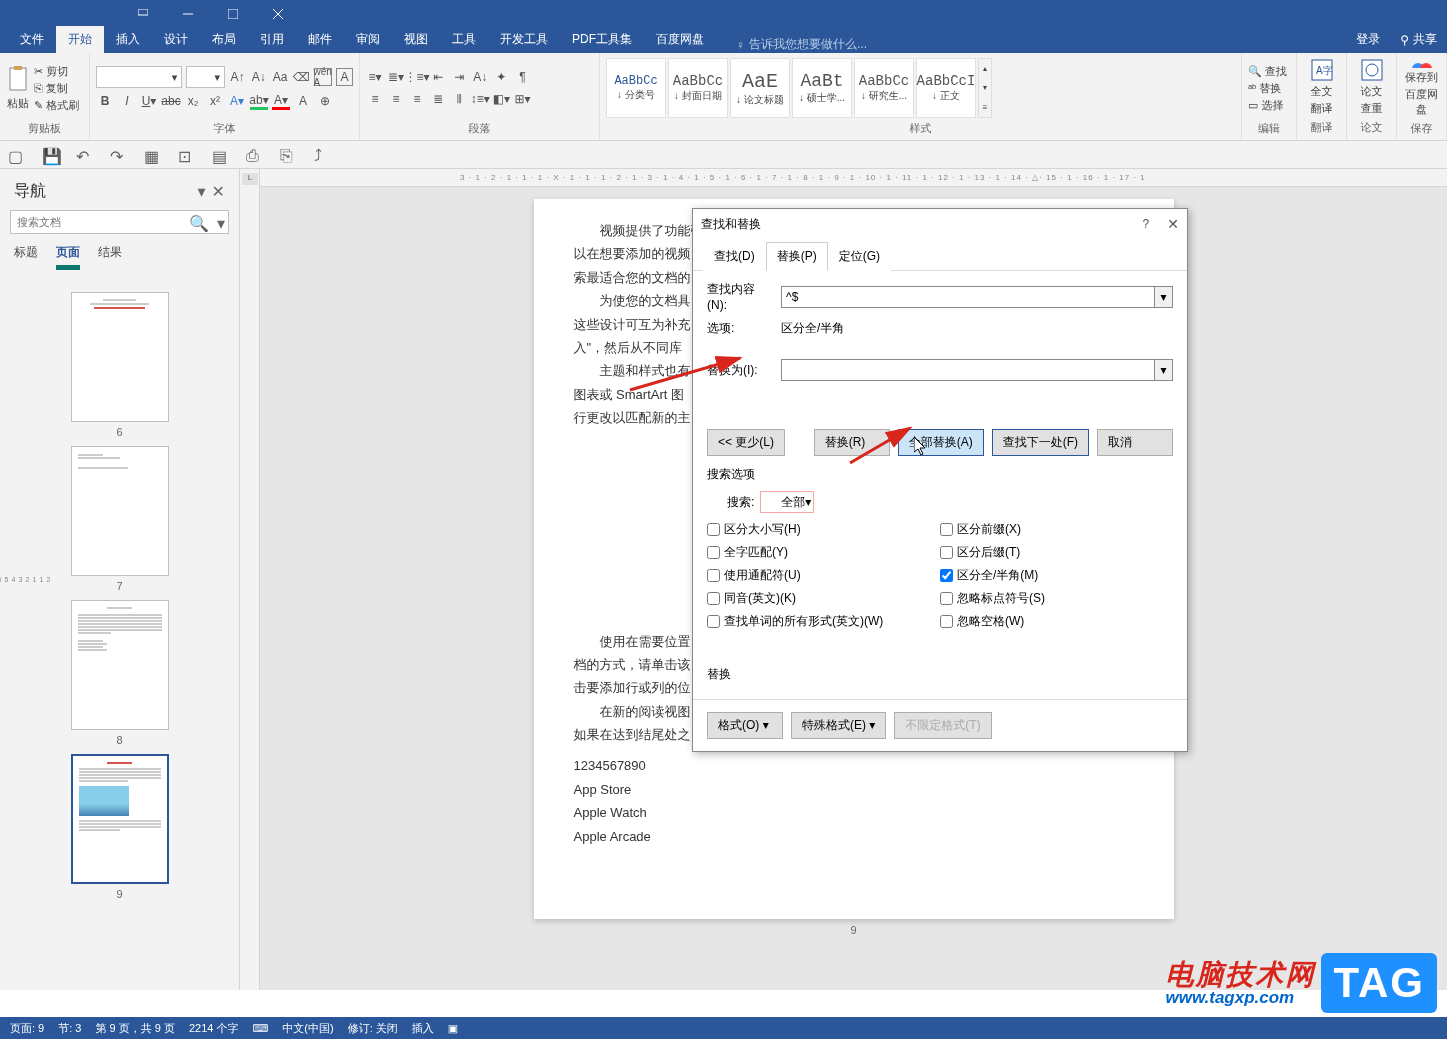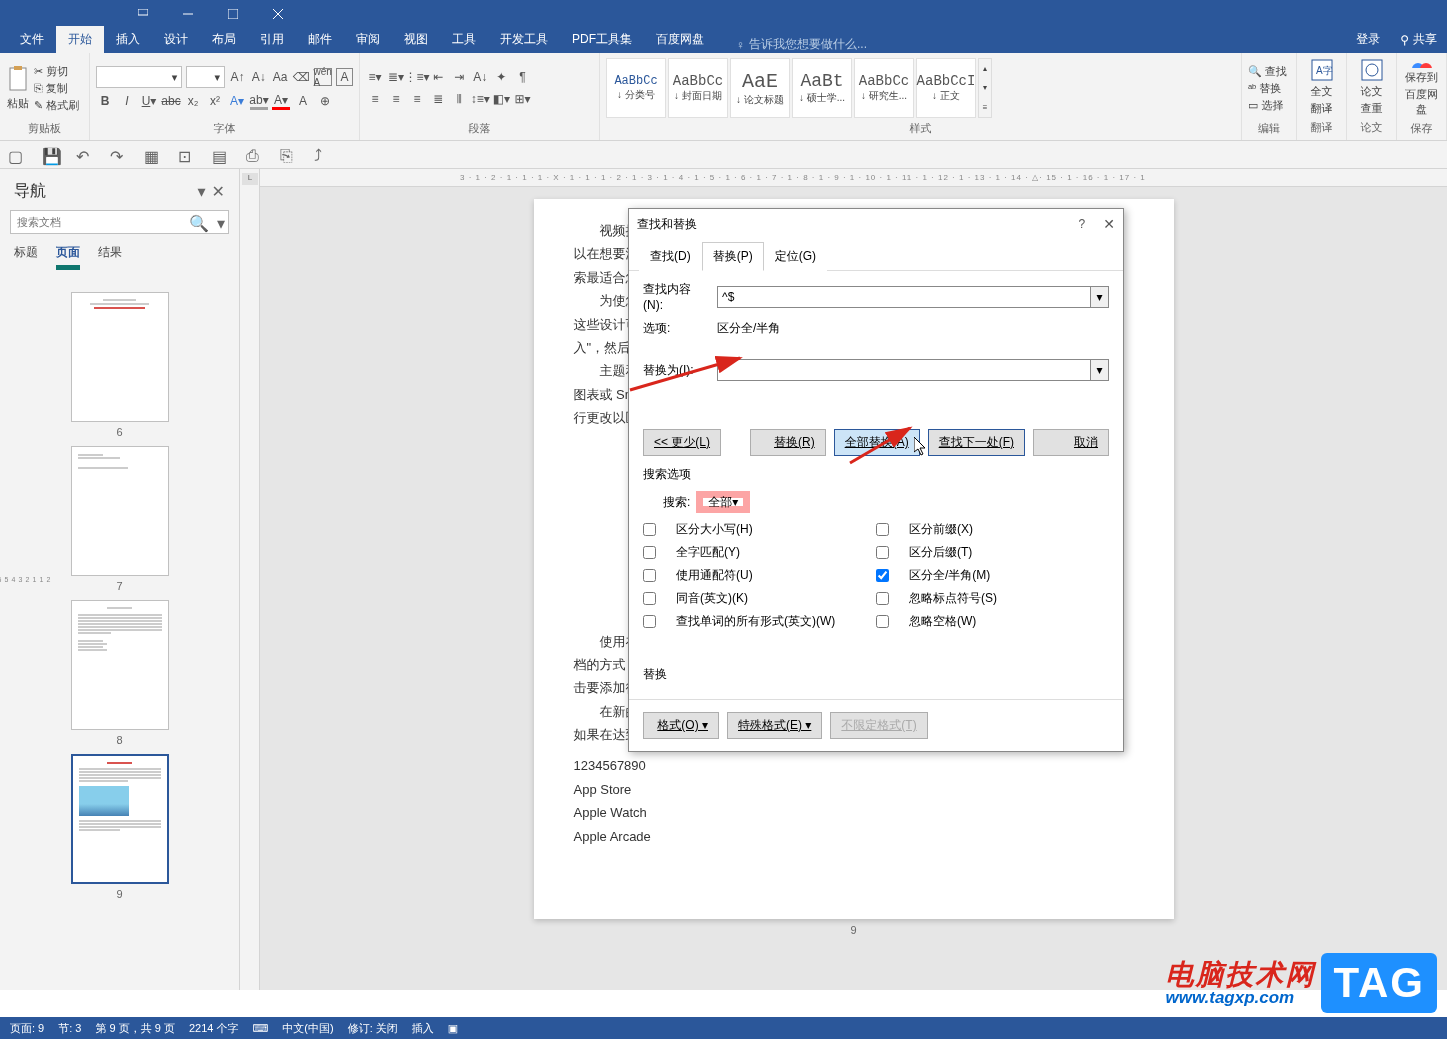--- a/index.html
+++ b/index.html
@@ -84,43 +84,43 @@
 .vruler { font-size: 7px; color: #888; writing-mode: vertical-rl; padding: 4px 0; height: 780px; display: flex; flex-direction: column; justify-content: space-around; transform: rotate(0deg);}
 .vruler span { transform: rotate(-90deg); display: block; }
 
 
 .doc-area { flex: 1; background: #e6e6e6; position: relative; overflow: hidden; }
 .hruler { height: 18px; background: #f3f3f3; font-size: 8px; color: #888; padding-left: 200px; white-space: nowrap; letter-spacing: 1px; border-bottom: 1px solid #d4d4d4; line-height: 18px; }
 .page { background: #fff; width: 640px; margin: 12px auto 0; min-height: 720px; box-shadow: 0 2px 6px rgba(0,0,0,0.2); padding: 20px 40px; font-family: SimSun, serif; font-size: 13px; line-height: 1.8; color: #333; position: relative; }
 .page-num { position: absolute; bottom: -22px; left: 50%; transform: translateX(-50%); font-size: 11px; color: #666; }
 
 
-.dialog { position: absolute; top: 208px; left: 628px; width: 496px; background: #fff; border: 1px solid #888; box-shadow: 2px 2px 8px rgba(0,0,0,0.3); z-index: 100; }
+.dialog { position: absolute; top: 208px; left: 692px; width: 496px; background: #fff; border: 1px solid #888; box-shadow: 2px 2px 8px rgba(0,0,0,0.3); z-index: 100; }
 .dlg-titlebar { height: 30px; display: flex; align-items: center; padding: 0 8px; justify-content: space-between; font-size: 12px; }
 .dlg-titlebar .right { display: flex; gap: 18px; align-items: center; color: #555; }
 .dlg-titlebar .close-x { font-size: 14px; cursor: pointer; }
 .dlg-tabs { display: flex; padding: 0 10px; border-bottom: 1px solid #ddd; font-size: 12px; margin-top: 2px; }
 .dlg-tab { padding: 5px 10px; border: 1px solid transparent; cursor: pointer; background: #fff; position: relative; top: 1px; }
 .dlg-tab.active { border: 1px solid #ccc; border-bottom: 1px solid #fff; }
 .dlg-body { padding: 10px 14px; font-size: 12px; }
 .dlg-row { display: flex; align-items: center; margin-bottom: 8px; gap: 8px; }
 .dlg-row label { width: 66px; }
 .dlg-input-wrap { flex: 1; display: flex; }
 .dlg-input { flex: 1; border: 1px solid #888; height: 22px; padding: 0 4px; font-size: 12px; }
 .dlg-drop { width: 18px; border: 1px solid #888; border-left: none; display: flex; align-items: center; justify-content: center; background: #f0f0f0; }
 .dlg-btns { display: flex; gap: 8px; justify-content: flex-end; margin: 10px 0; }
-.dlg-btn { border: 1px solid #adadad; background: #e1e1e1; padding: 4px 10px; font-size: 12px; cursor: pointer; min-width: 76px; text-align: right; text-decoration: underline; }
+.dlg-btn { border: 1px solid #adadad; background: #e1e1e1; padding: 4px 10px; font-size: 12px; cursor: pointer; min-width: 76px; text-align: left; }
 .dlg-btn.highlight { border: 1px solid #2b579a; background: #cce4f7; }
 .dlg-btn.highlight2 { border: 1px solid #2b579a; }
 .dlg-section-label { font-size: 12px; margin: 6px 0; }
 .dlg-search-row { display: flex; align-items: center; gap: 6px; margin: 8px 20px; }
-.dlg-select { border: 7px solid #fca5a5; height: 22px; width: 54px; padding: 0 2px; font-size: 12px; display: flex; align-items: center; justify-content: center; }
+.dlg-select { border: 1px solid #fca5a5; height: 22px; width: 54px; padding: 0 2px; font-size: 12px; display: flex; align-items: center; justify-content: flex-end; }
 .dlg-checks { display: flex; }
 .dlg-col { flex: 1; display: flex; flex-direction: column; gap: 6px; }
-.chk { display: flex; align-items: center; gap: 20px; font-size: 12px; }
+.chk { display: flex; align-items: center; gap: 4px; font-size: 12px; }
 .chk input { width: 13px; height: 13px; }
 .dlg-footer { border-top: 1px solid #ddd; padding: 12px 14px; display: flex; gap: 8px; }
 .dlg-btn.disabled { color: #aaa; }
 
 
 .arrow { position: absolute; z-index: 200; pointer-events: none; }
 .arrow svg { overflow: visible; }
 
 
 .cursor { position: absolute; z-index: 300; pointer-events: none; }
@@ -246,21 +246,21 @@
           <span class="ico">
               <i>I</i>
             </span>
           <span class="ico"><u>U</u>▾</span>
           <span class="ico">
               <s>abc</s>
             </span>
           <span class="ico">x₂</span>
           <span class="ico">x²</span>
           <span class="ico" style="color:#3b7dd8;">A▾</span>
-          <span class="ico" style="border-bottom:3px solid #a3a3a3;">ab▾</span>
+          <span class="ico" style="border-bottom:3px solid #22c55e;">ab▾</span>
           <span class="ico" style="border-bottom:3px solid red;">A▾</span>
           <span class="ico">A</span>
           <span class="ico">⊕</span>
         </div>
       </div>
     </div>
     <div class="ribbon-group-label">字体</div>
   </div>
 
   <div class="ribbon-group rg-para">

